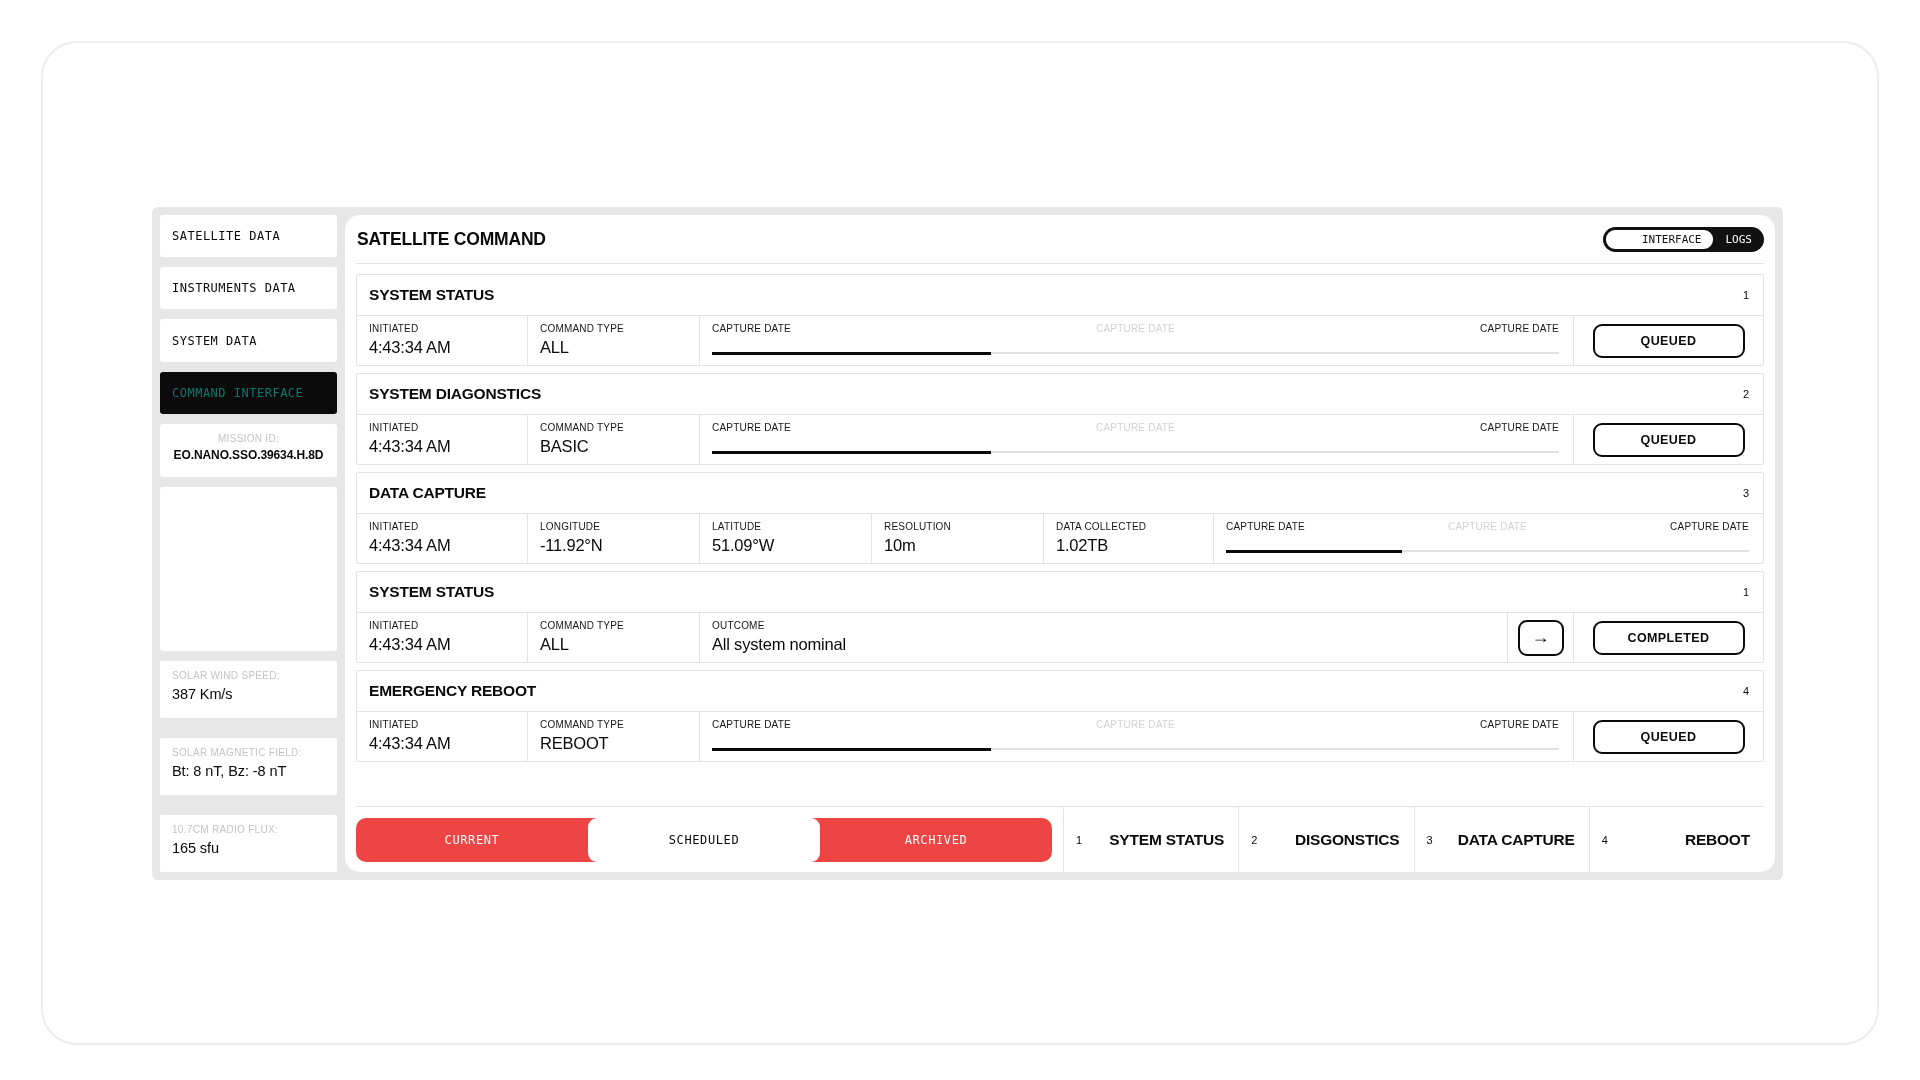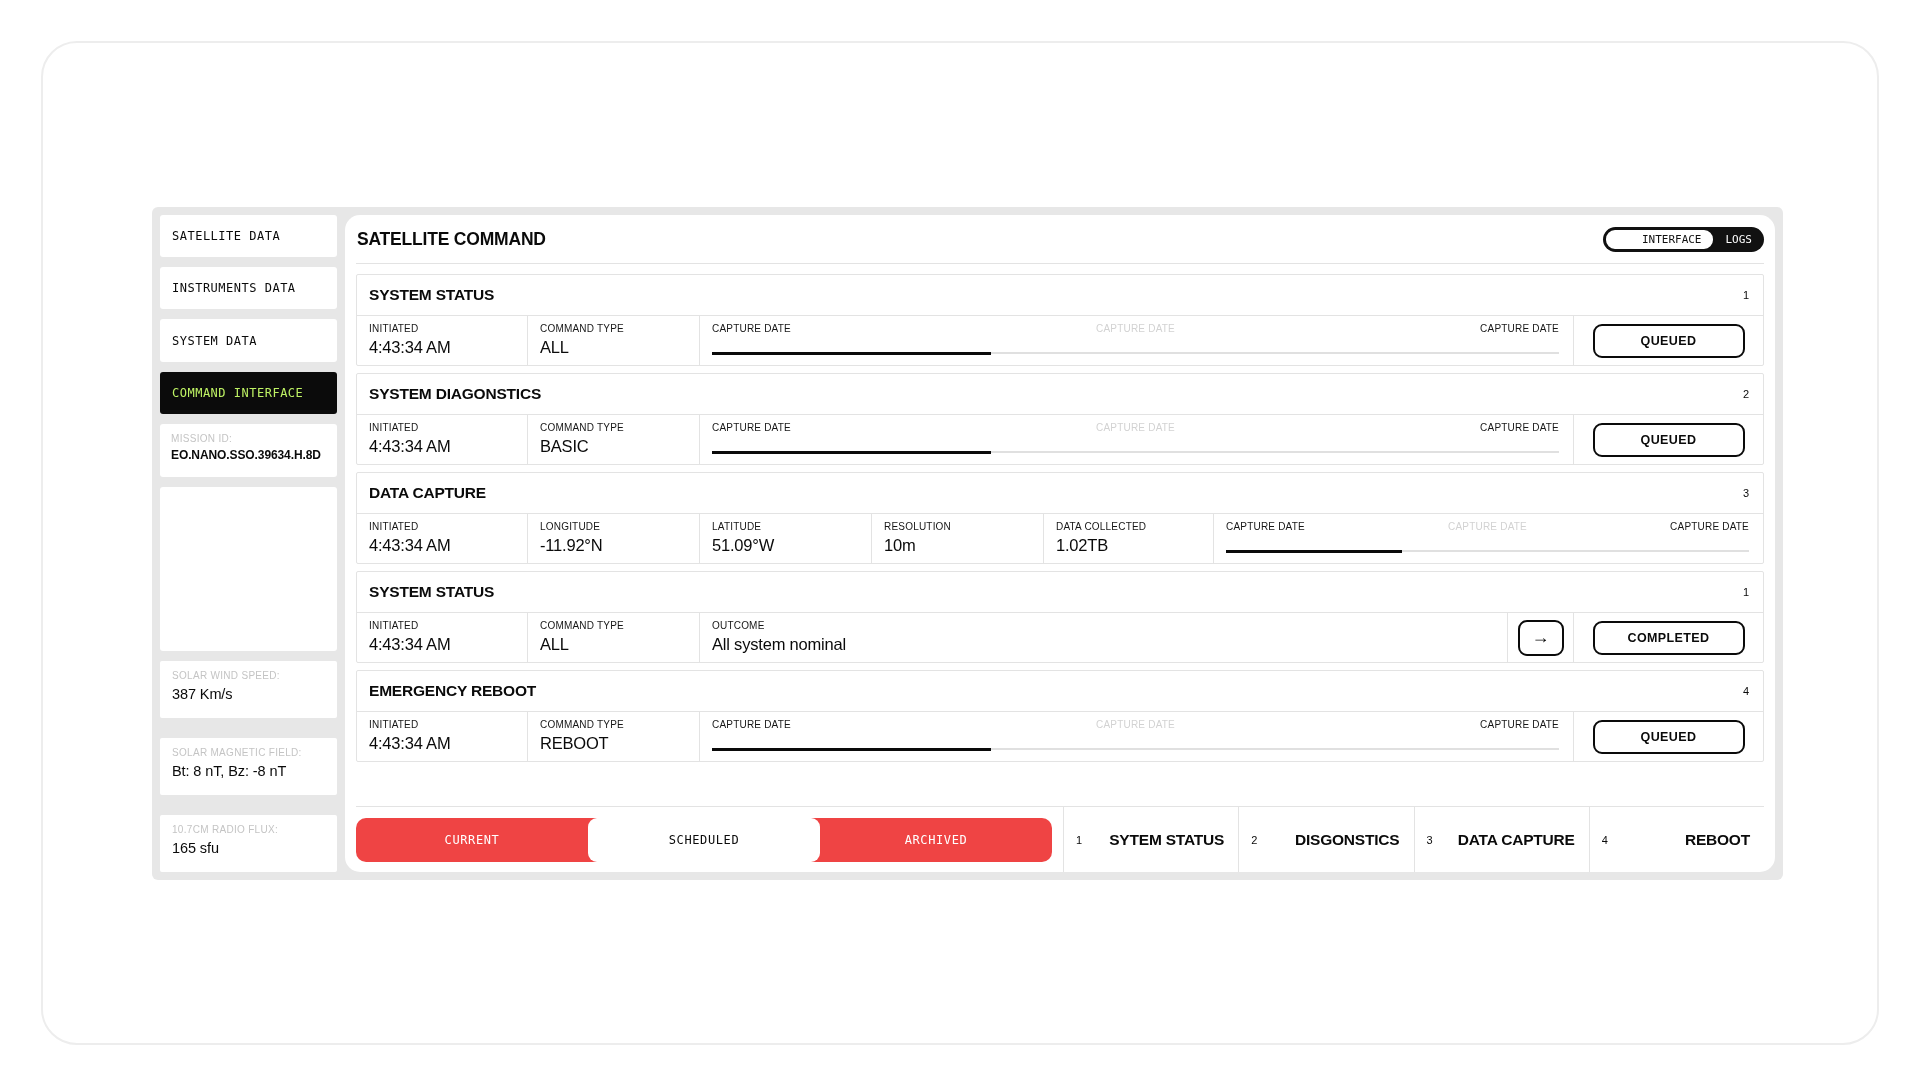--- a/index.html
+++ b/index.html
@@ -7,22 +7,22 @@
     font-family:"Liberation Sans", sans-serif; color:#0a0a0a; }
   .page-frame { position:absolute; left:41px; top:41px; width:1838px; height:1004px;
     border:2px solid #ededed; border-radius:36px; }
   .panel { position:absolute; left:152px; top:207px; width:1631px; height:673px;
     background:#e7e7e7; border-radius:6px; padding:8px; display:flex; gap:8px; }
 
   
   .sidebar { width:177px; display:flex; flex-direction:column; gap:10px; }
   .nav-item { height:46px; background:#fff; border-radius:3px; display:flex; align-items:center;
     padding:0 12px; font-family:"DejaVu Sans Mono", monospace; font-size:12px; letter-spacing:0.5px; cursor:pointer; }
-  .nav-item.active { background:#0b0b0b; color:#bef264; }
-  .info-box { background:#fff; border-radius:3px; padding:9px 11px; height:56px; }
+  .nav-item.active { background:#0b0b0b; color:#0f766e; }
+  .info-box { background:#fff; border-radius:3px; padding:9px 11px; height:56px;text-align:center; }
   .info-label { font-size:10px; color:#c4c4c4; letter-spacing:0.3px; }
   .info-value { font-size:12px; font-weight:bold; margin-top:4px; letter-spacing:-0.1px; }
   .empty-box { height:179px; background:#fff; border-radius:3px; }
   .tele-group { display:flex; flex-direction:column; gap:20px;justify-content:center; }
   .tele-box { height:57px; background:#fff; padding:9px 12px; border-radius:2px; }
   .tele-box .info-value { font-size:14.5px; font-weight:normal; margin-top:5px; }
 
   
   .main { flex:1; background:#fff; border-radius:15px; padding:0 11px; display:flex; flex-direction:column; }
   .main-header { height:49px; border-bottom:1px solid #e3e3e3; display:flex; align-items:center;

